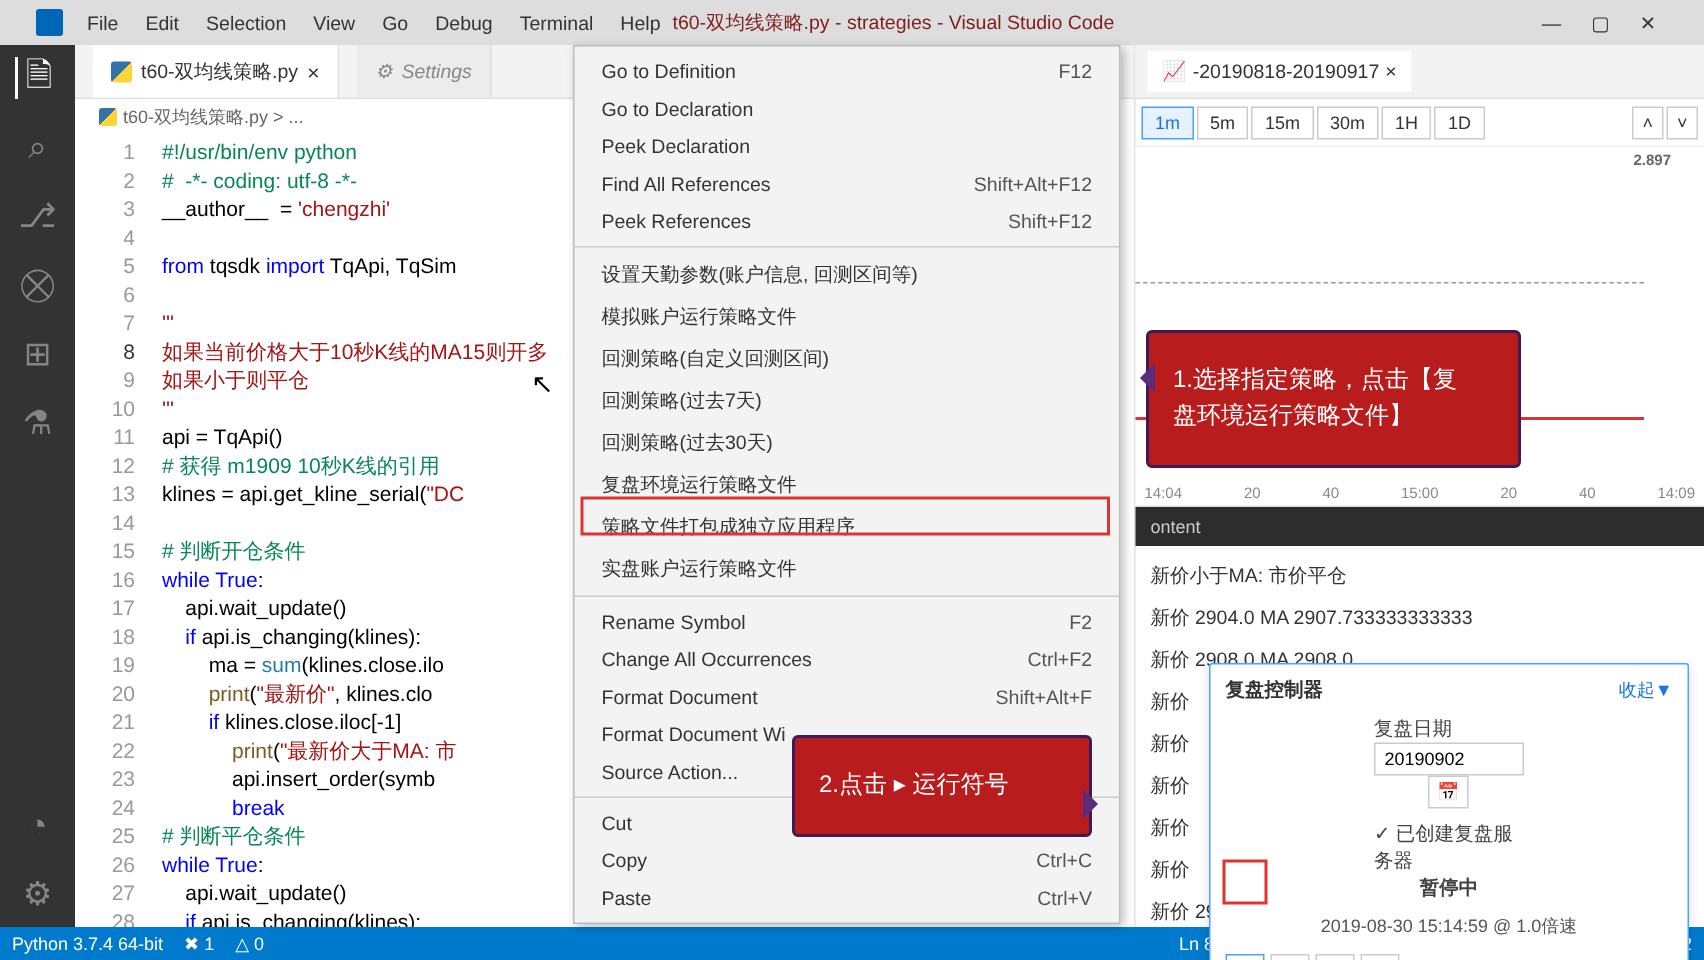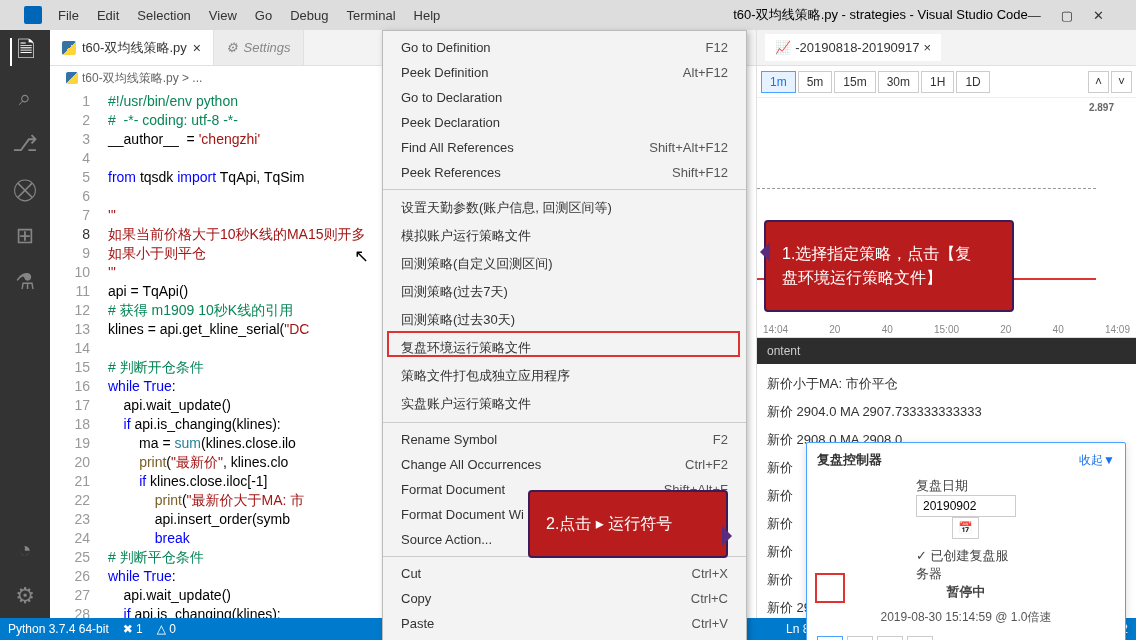--- a/index.html
+++ b/index.html
@@ -3,35 +3,35 @@
 <meta charset="utf-8">
 <style>
 * { margin: 0; padding: 0; box-sizing: border-box; font-family: "Segoe UI", -apple-system, sans-serif; }
 body { width: 1136px; height: 640px; overflow: hidden; background: #fff; font-size: 13px; position: relative; }
 
 
 .titlebar { height: 30px; background: #dddddd; display: flex; align-items: center; padding: 0 24px; color: #333; }
 .titlebar .logo { width: 18px; height: 18px; background: #0066b8; margin-right: 8px; border-radius: 2px; }
 .titlebar .menus { display: flex; gap: 2px; }
 .titlebar .menu-item { padding: 4px 8px; cursor: pointer; }
-.titlebar .title { flex: 1; text-align: right; color: #000000; }
+.titlebar .title { flex: 1; text-align: left; color: #7f1d1d; }
 .titlebar .window-controls { display: flex; gap: 20px; color: #333; padding-right: 8px; }
 
 
 .main { display: flex; height: 588px; }
 
 
 .activitybar { width: 50px; background: #333333; display: flex; flex-direction: column; align-items: center; padding-top: 8px; gap: 18px; color: #858585; }
 .activitybar .act-icon { width: 28px; height: 28px; display: flex; align-items: center; justify-content: center; font-size: 22px; cursor: pointer; }
 .activitybar .act-icon.active { color: #fff; border-left: 2px solid #fff; margin-left: -2px; padding-left: 2px; }
 .activitybar .bottom { margin-top: auto; margin-bottom: 8px; display: flex; flex-direction: column; gap: 18px; }
 
 
 .tabs { height: 36px; background: #f3f3f3; display: flex; align-items: stretch; border-bottom: 1px solid #e0e0e0; }
-.tab { padding: 0 12px; display: flex; align-items: center; gap: 6px; font-size: 13px; color: #888; background: #ececec; border-right: 1px solid #e0e0e0; cursor: pointer; font-style: italic; }
+.tab { padding: 0 12px; display: flex; align-items: center; gap: 6px; font-size: 13px; color: #888; background: #ececec; border-right: 1px solid #e0e0e0; cursor: pointer; font-style: italic; margin-left: 12px; }
 .tab.active { background: #fff; color: #333; font-style: normal; }
 .tab .close { font-size: 14px; }
 .tab .py-icon { width: 14px; height: 14px; background: linear-gradient(135deg, #3572A5 50%, #ffd43b 50%); border-radius: 2px; }
 .tab .gear { color: #888; }
 
 .breadcrumb { height: 24px; display: flex; align-items: center; padding-left: 16px; gap: 4px; font-size: 12px; color: #666; }
 .breadcrumb .py-icon { width: 12px; height: 12px; background: linear-gradient(135deg, #3572A5 50%, #ffd43b 50%); border-radius: 2px; }
 
 
 .editor-wrap { flex: 1; display: flex; flex-direction: column; position: relative; }
@@ -271,24 +271,20 @@
   <div class="play-highlight"></div>
 </div>
 
 <div class="context-menu" id="context-menu">
 
 <div class="mi">
       <span>Go to Definition</span>
       <span class="kb">F12</span>
     </div>
     <div class="mi">
-      <span>Peek Definition</span>
-      <span class="kb">Alt+F12</span>
-    </div>
-    <div class="mi">
       <span>Go to Declaration</span>
       <span class="kb"></span>
     </div>
     <div class="mi">
       <span>Peek Declaration</span>
       <span class="kb"></span>
     </div>
     <div class="mi">
       <span>Find All References</span>
       <span class="kb">Shift+Alt+F12</span>

